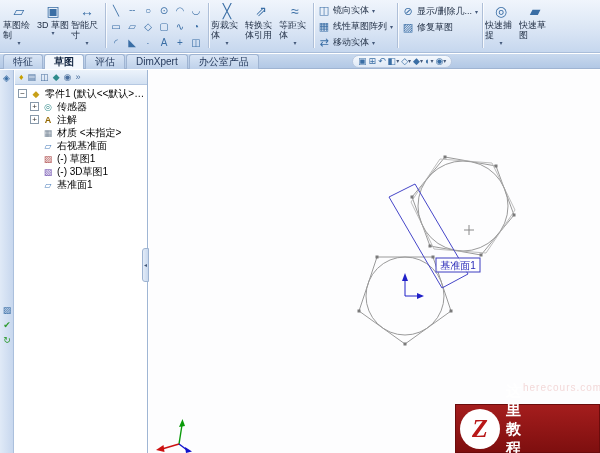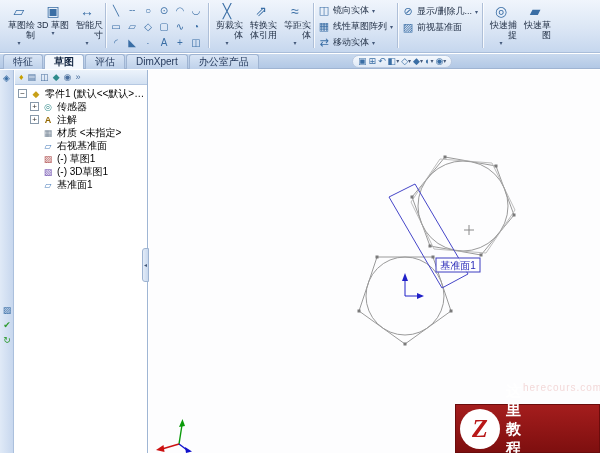--- a/index.html
+++ b/index.html
@@ -8,21 +8,21 @@
   .screen { position:relative; width:600px; height:453px; background:#fff; overflow:hidden; }
 
   
   .cmd-toolbar { position:absolute; top:0; left:0; right:0; height:53px;
     background:linear-gradient(#f0f5fc,#dbe6f5 55%,#c6d7ee);
     border-bottom:1px solid #a9bdd9; display:flex; align-items:stretch; padding:1px 2px 2px; }
   .sep { width:1px; background:#aebfd8; box-shadow:1px 0 0 rgba(255,255,255,.8); margin:2px 1px; }
   .biggroup { display:flex; }
   .bigbtn { width:34px; display:flex; flex-direction:column; align-items:center; padding-top:2px; border-radius:2px; cursor:default; }
   .bigbtn .ic { font-size:14px; line-height:17px; height:17px; color:#3a6ea5; }
-  .bigbtn .lbl { font-size:9px; line-height:10px; max-height:20px; text-align:right; color:#1e2c42; word-break:break-all; overflow:hidden; width:32px; }
+  .bigbtn .lbl { font-size:9px; line-height:10px; max-height:20px; text-align:left; color:#1e2c42; word-break:break-all; overflow:hidden; width:32px; }
   .bigbtn .dd { display:none; font-size:6px; line-height:6px; color:#44597a; }
   .bigbtn.hasdd .dd { display:block; }
   .egrid { display:flex; flex-wrap:wrap; width:100px; align-content:flex-start; padding:2px 1px; }
   .eico { width:16px; height:16px; font-size:10px; line-height:15px; text-align:center; color:#3a6ea5; cursor:default; }
   .rowstack { display:flex; flex-direction:column; justify-content:flex-start; padding-top:2px; }
   .rowbtn { display:flex; align-items:center; gap:3px; height:16px; padding:0 3px; font-size:9px; color:#1e2c42; white-space:nowrap; cursor:default; }
   .rowbtn .ic { font-size:11px; color:#3a6ea5; width:12px; text-align:center; }
   .rowbtn .dd { display:none; font-size:6px; color:#44597a; }
   .rowbtn.hasdd .dd { display:inline; }
 
@@ -200,21 +200,21 @@
     <div class="rowstack">
 
         <div class="rowbtn hasdd">
           <span class="ic">⊘</span>
           <span>显示/删除几...</span>
           <span class="dd">▾</span>
         </div>
 
         <div class="rowbtn">
           <span class="ic">▨</span>
-          <span>前视基准面</span>
+          <span>修复草图</span>
 
         </div>
       </div>
     <div class="sep"></div>
     <div class="biggroup">
 
         <div class="bigbtn hasdd">
           <span class="ic">◎</span>
           <span class="lbl">快速捕捉</span>
           <span class="dd">▾</span>

